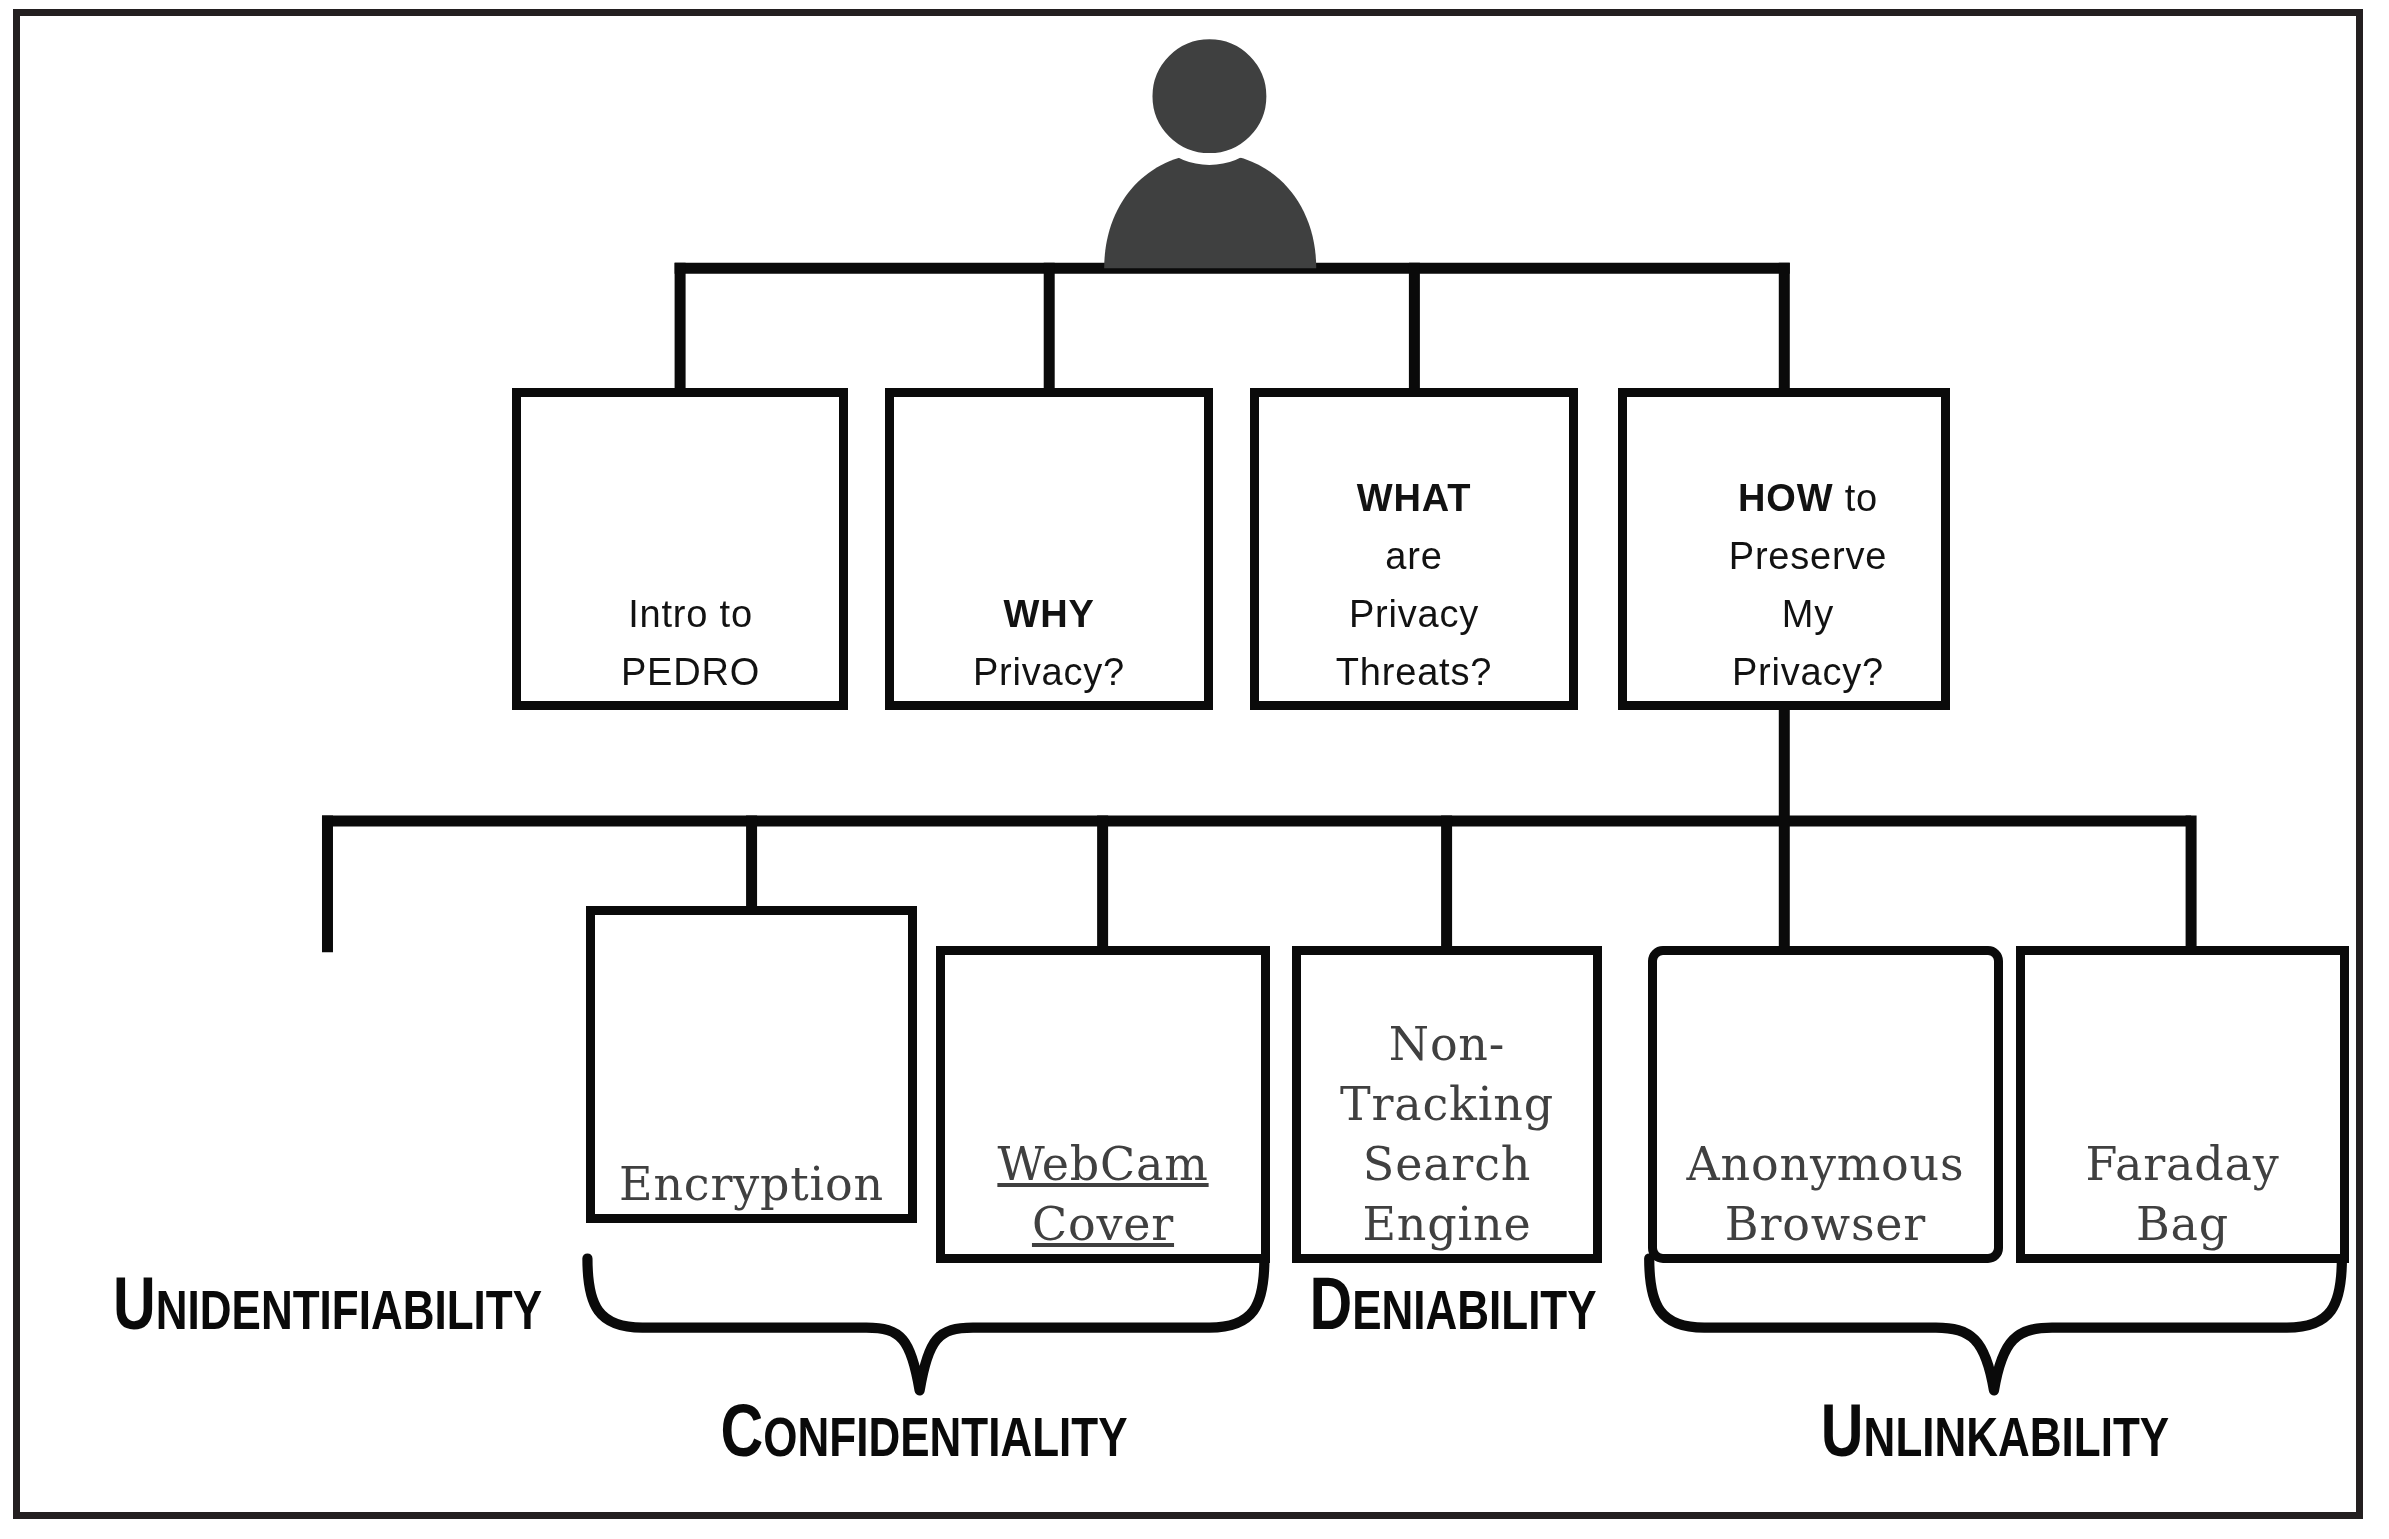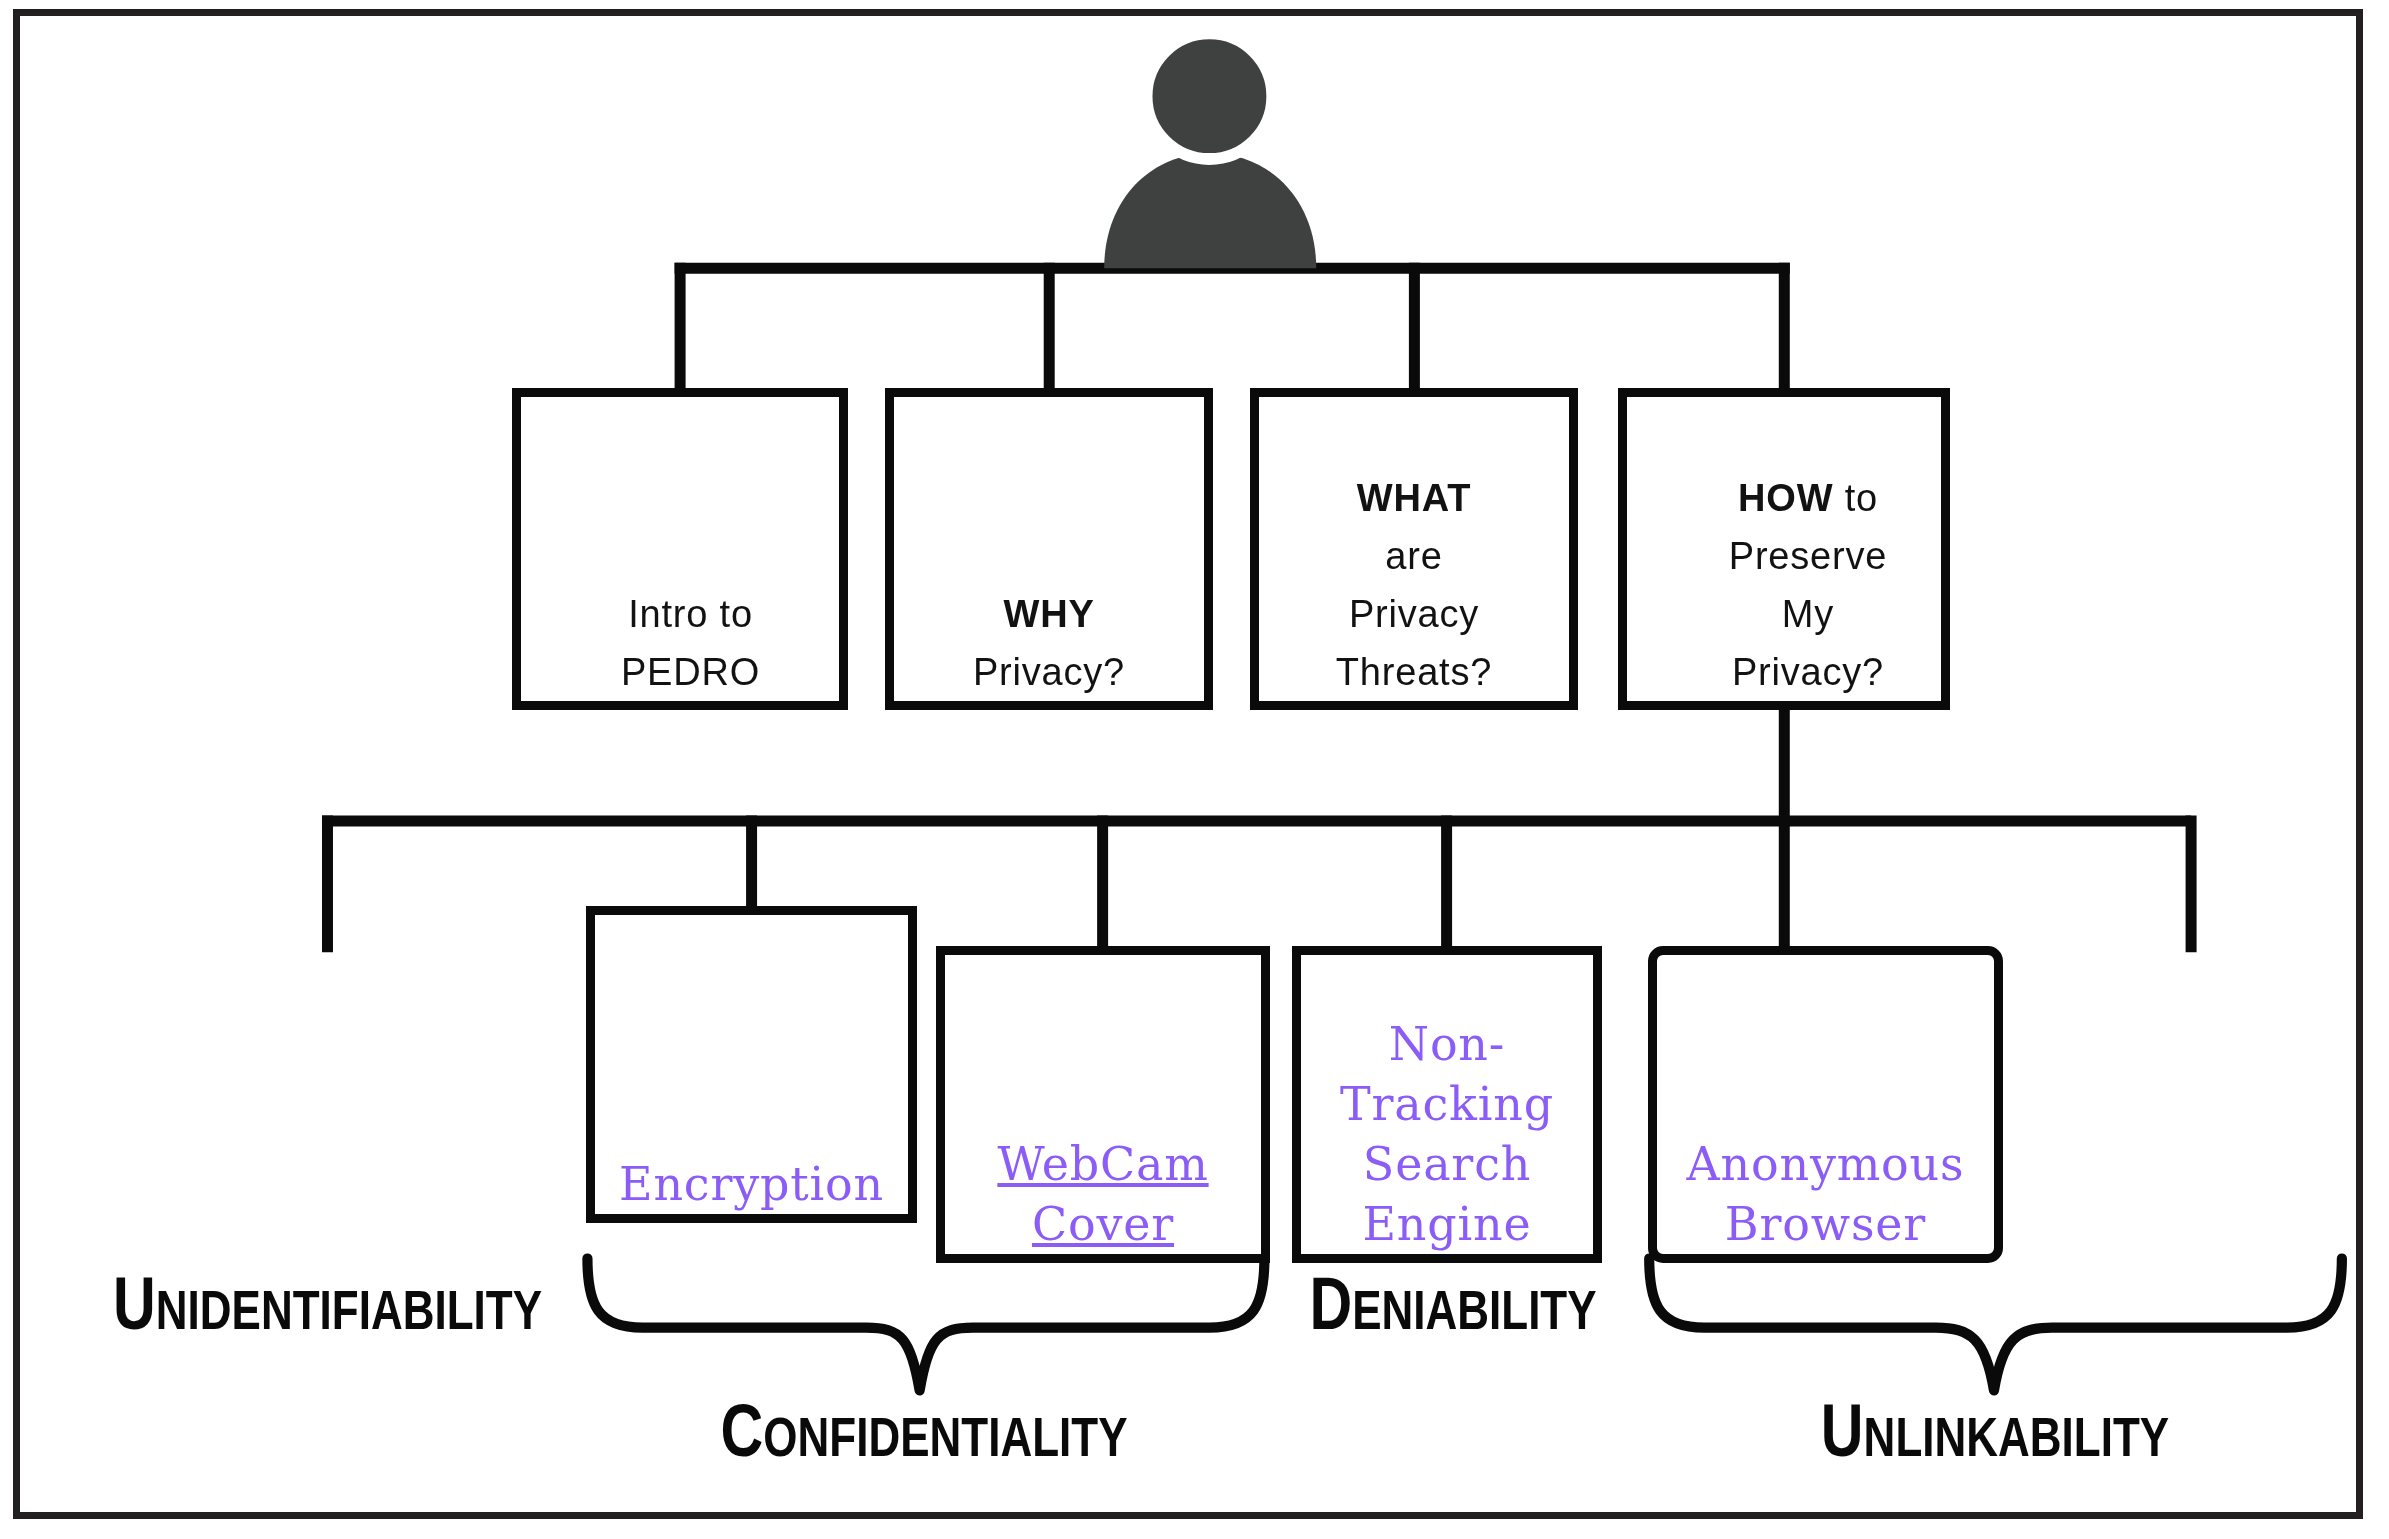--- a/index.html
+++ b/index.html
@@ -14,21 +14,21 @@
   svg.overlay{position:absolute;left:0;top:0;}
   
   .node{
     position:absolute;box-sizing:border-box;border:9.4px solid #0a0a0a;background:#ffffff;
     display:flex;align-items:flex-end;justify-content:center;text-align:center;color:#121212;
   }
   .node-top{font-family:"Liberation Sans",sans-serif;font-size:38px;line-height:58px;letter-spacing:0.8px;}
   .node-top .b{font-weight:700;}
   .node-bottom{
     font-family:"DejaVu Serif",serif;font-size:46px;line-height:60px;
-    white-space:pre-line;letter-spacing:0.8px;color:#8b5cf6;
+    white-space:pre-line;letter-spacing:0.8px;color:#404040;
   }
   
   .box-intro  {left:512px; top:388px;width:336px;height:322px;padding-left:21px;}
   .box-why    {left:885px;top:388px;width:328px;height:322px;}
   .box-what   {left:1250px;top:388px;width:328px;height:322px;}
   .box-how    {left:1618px;top:388px;width:332px;height:322px;padding-left:48px;}
   
   .box-vpn    {left:86px; top:946px;width:484px;height:317px;}
   .box-enc    {left:586px; top:906px;width:331px;height:317px;}
   .box-webcam {left:936px;top:946px;width:334px;height:317px;text-decoration:underline;}
@@ -119,20 +119,24 @@
   <div class="node node-bottom box-search">
     <div>Non-
 Tracking
 Search
 Engine</div>
   </div>
   <div class="node node-bottom box-browser">
     <div>Anonymous
 Browser</div>
   </div>
+  <div class="node node-bottom box-faraday">
+    <div>Faraday
+Bag</div>
+  </div>
 
   <div class="cat-label lbl-unident">UNIDENTIFIABILITY</div>
   <div class="cat-label lbl-confid">CONFIDENTIALITY</div>
   <div class="cat-label lbl-deniab">DENIABILITY</div>
   <div class="cat-label lbl-unlink">UNLINKABILITY</div>
 
   <div class="outer-frame"></div>
 </div>
 
 

